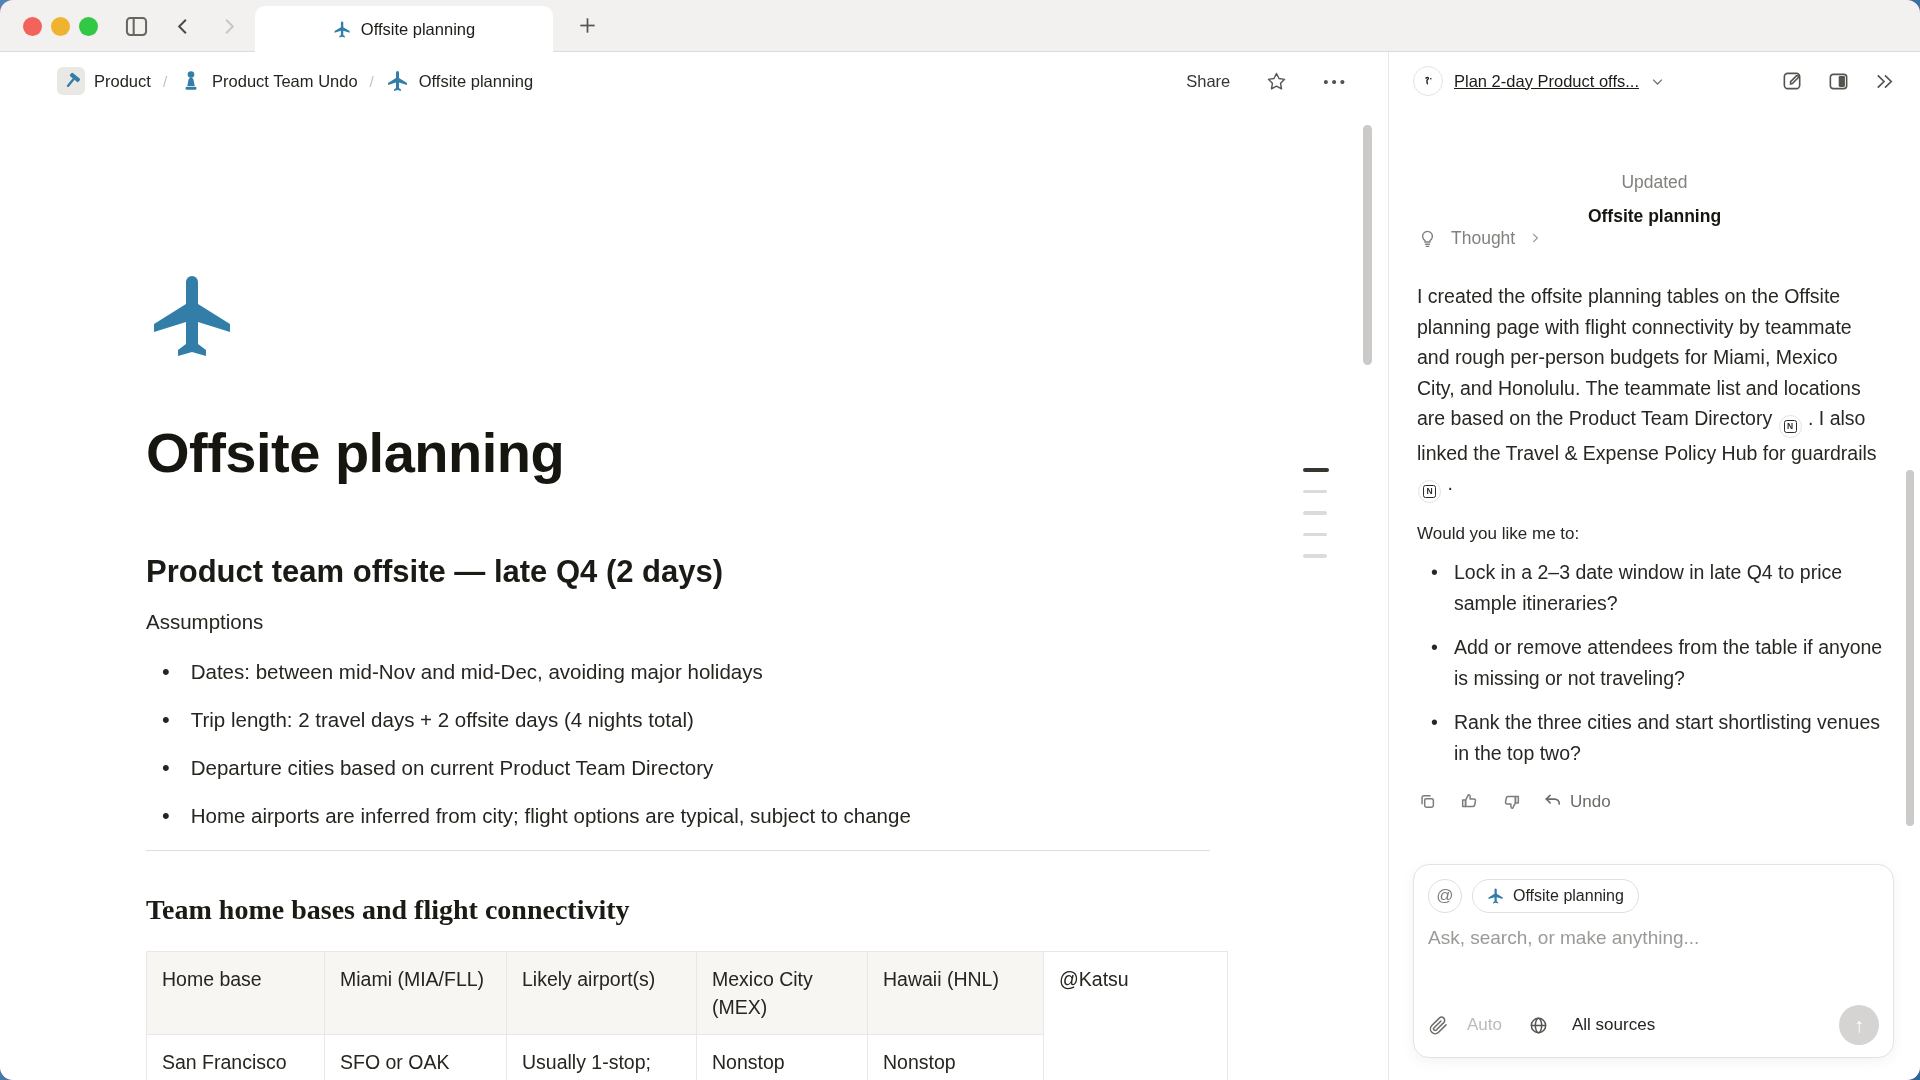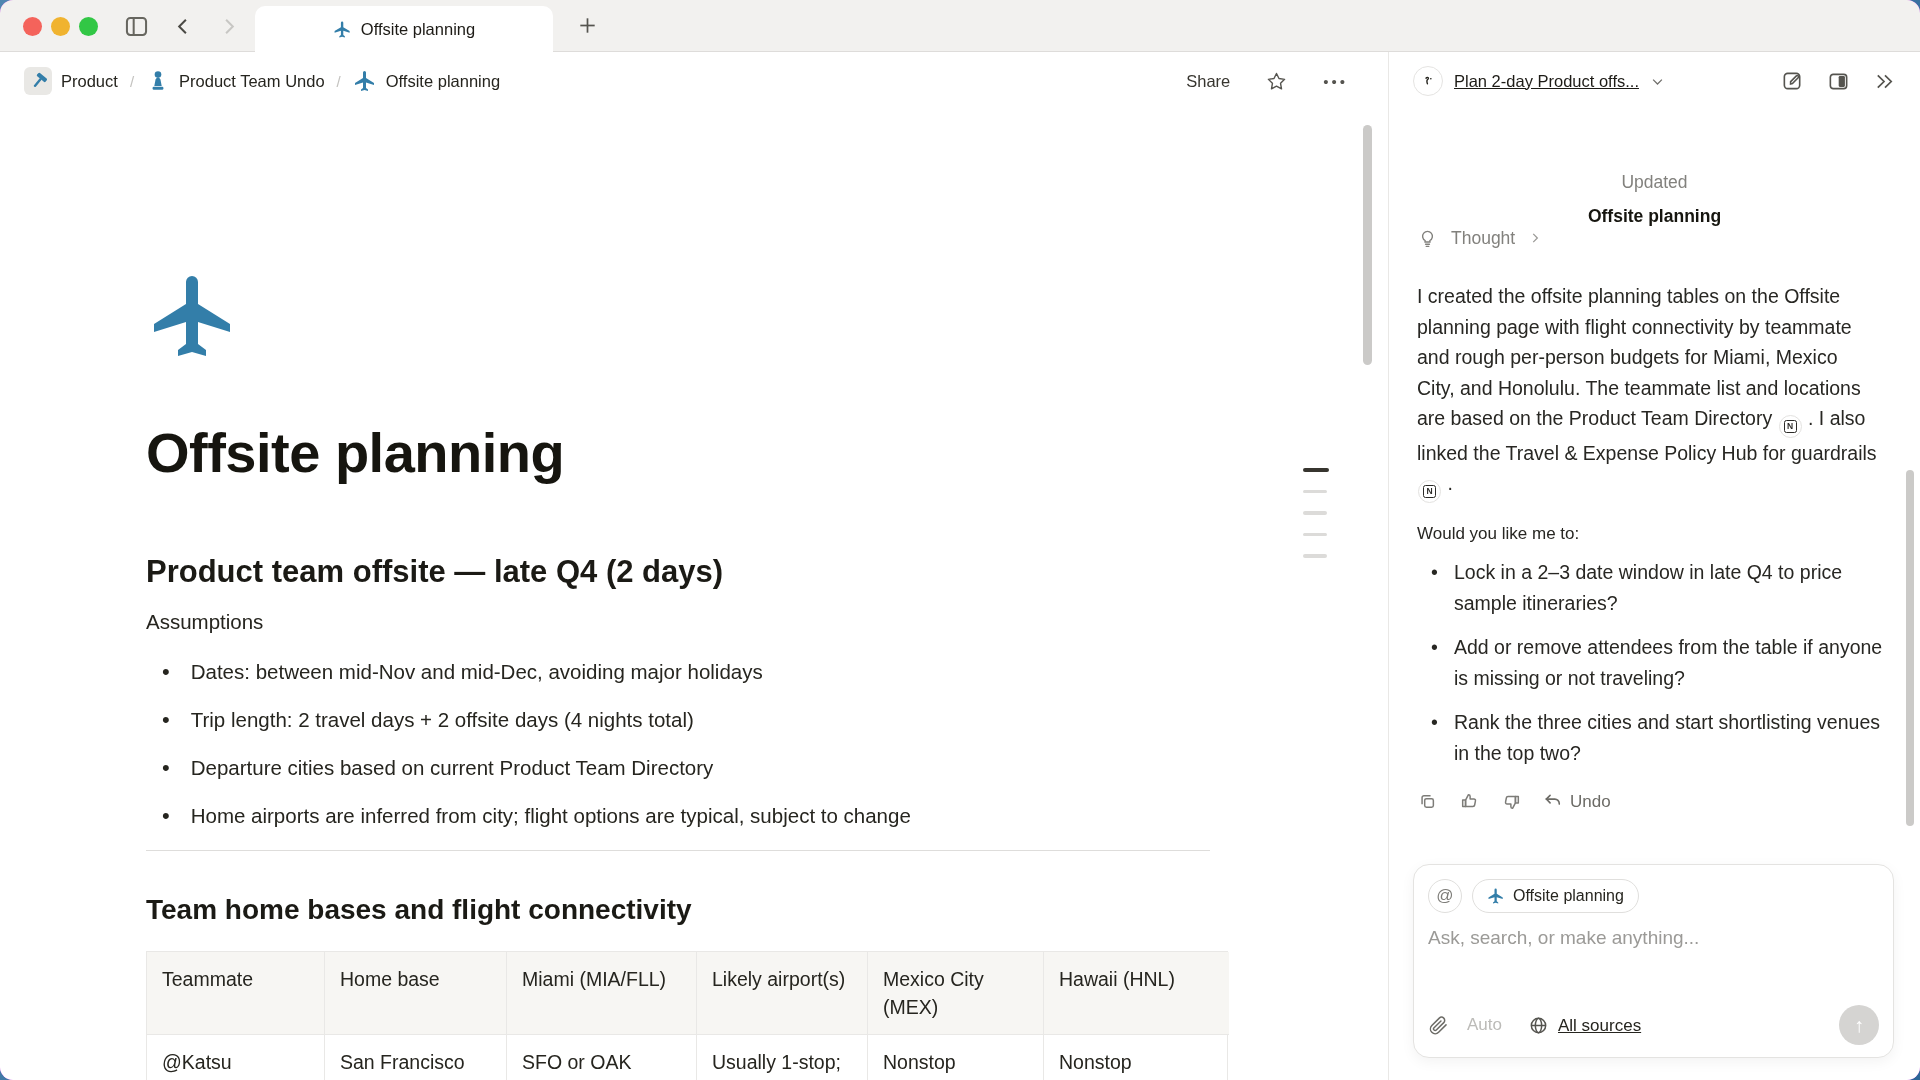--- a/index.html
+++ b/index.html
@@ -15,40 +15,40 @@
   .tabbar{ position:absolute; top:0; left:0; right:0; height:52px; background:#f2f1ef; border-bottom:1px solid #dedcda; }
   .traffic{ position:absolute; top:17px; left:23px; display:flex; gap:9px; }
   .light{ width:19px; height:19px; border-radius:50%; }
   .tb-icon{ position:absolute; color:#67665f; }
   .tab{ position:absolute; left:255px; top:6px; width:298px; height:47px; background:#fff;
         border-radius:10px 10px 0 0; display:flex; align-items:center; justify-content:center; gap:9px; z-index:2; }
   .tab-label{ font-size:16.5px; font-weight:500; color:#1d1b16; }
   .newtab{ position:absolute; left:576px; top:14px; color:#55544f; }
 
   
-  .main{ position:absolute; top:52px; left:0; width:1388px; bottom:0; background:#fff; }
+  .main{ position:absolute; top:52px; left:0; width:1388px; bottom:0; background:#fff;padding-left:33px; }
   .main-header{ height:58px; display:flex; align-items:center; padding:0 40px 0 24px; }
   .breadcrumb{ display:flex; align-items:center; gap:10px; font-size:16.5px; color:#26251f; }
   .crumb{ display:flex; align-items:center; gap:9px; cursor:default; }
   .crumb-iconbox{ width:28px; height:28px; border-radius:6px; background:#e9e8e5; display:flex; align-items:center; justify-content:center; }
   .crumb-sep{ color:#c3c2bf; font-size:15px; padding:0 2px; }
   .hdr-actions{ margin-left:auto; display:flex; align-items:center; gap:36px; color:#37352f; }
   .share{ font-size:16.5px; }
   .dots{ font-size:15px; letter-spacing:3px; color:#55544f; }
 
   .doc{ position:absolute; top:58px; bottom:0; left:0; right:0; overflow:hidden; padding-left:146px; }
   .doc-plane{ margin-top:158px; color:#337EA9; }
   .doc-title{ margin-top:56px; font-size:56px; line-height:66px; font-weight:700; letter-spacing:-.5px; color:#16150f; }
   .doc-h2{ margin-top:66px; font-size:31px; line-height:40px; font-weight:700; color:#1b1a15; }
   .doc-assumptions{ margin-top:18px; font-size:20.5px; color:#26251f; }
   .doc-ul{ margin-top:14px; list-style:none; }
   .doc-ul li{ height:48px; display:flex; align-items:center; font-size:20.5px; color:#26251f; }
   .doc-ul li::before{ content:"•"; font-size:22px; margin:0 21px 0 16px; }
   .doc-hr{ margin-top:10px; width:1064px; border:none; border-top:1px solid #dedddb; }
-  .doc-h3{ margin-top:40px; font-size:28px; line-height:38px; font-weight:700; color:#1b1a15; }
+  .doc-h3{ margin-top:40px; font-size:28px; line-height:38px; font-weight:700; color:#1b1a15;font-family:Liberation Serif, serif; }
   .tbl{ margin-top:22px; display:grid; grid-template-columns:178px 182px 190px 171px 176px 185px; border:1px solid #e9e8e6; border-bottom:none; width:1082px; }
   .tbl .cell{ padding:13px 15px; font-size:19.5px; line-height:28px; border-right:1px solid #e9e8e6; color:#26251f; }
   .tbl .cell:nth-child(6n){ border-right:none; }
   .tbl .th{ background:#f7f6f3; border-bottom:1px solid #e9e8e6; min-height:83px; }
   .toc{ position:absolute; left:1303px; top:416px; display:flex; flex-direction:column; gap:18px; }
   .toc span{ height:3.5px; border-radius:2px; background:#dcdbd9; width:24px; }
   .toc span:first-child{ background:#37352f; width:26px; }
   .scrollbar{ position:absolute; background:#cbcac8; border-radius:5px; }
   .main-sb{ right:16px; top:73px; width:9px; height:240px; }
 
@@ -77,21 +77,21 @@
 
   .composer{ position:absolute; left:24px; right:26px; bottom:22px; height:194px; border:1px solid #e4e3e1; border-radius:16px; background:#fff; box-shadow:0 4px 14px rgba(0,0,0,.05); padding:14px; }
   .comp-row1{ display:flex; align-items:center; gap:10px; }
   .at-btn{ width:34px; height:34px; border-radius:50%; border:1px solid #e0dfdd; background:#fff; color:#7d7c78; font-size:17px; display:flex; align-items:center; justify-content:center; }
   .chip{ height:34px; border:1px solid #e0dfdd; border-radius:17px; display:flex; align-items:center; gap:8px; padding:0 14px; background:#fff; }
   .chip span{ font-size:16px; color:#26251f; }
   .comp-input{ margin-top:14px; width:100%; border:none; outline:none; font-size:19px; font-family:inherit; color:#282723; }
   .comp-input::placeholder{ color:#9b9a97; }
   .comp-row2{ position:absolute; left:14px; right:14px; bottom:12px; display:flex; align-items:center; gap:18px; }
   .auto-label{ font-size:17px; color:#bcbbb8; margin-right:8px; }
-  .sources{ display:flex; align-items:flex-end; gap:9px; color:#26251f;text-decoration:underline; }
+  .sources{ display:flex; align-items:flex-start; gap:23px; color:#26251f; }
   .sources .lbl{ font-size:17px; font-weight:500; }
   .sources svg{ color:#55544f; }
   .send-btn{ margin-left:auto; width:40px; height:40px; border-radius:50%; background:#d5d4d2; border:none; color:#fff; font-size:20px; font-weight:700; display:flex; align-items:center; justify-content:center; }
   .side-sb{ right:6px; top:418px; width:8px; height:356px; }
 
   svg{ display:block; }
 </style>
 </head>
 <body>
 
@@ -182,21 +182,20 @@
         <li>
             <span>Departure cities based on current Product Team Directory</span>
           </li>
         <li>
             <span>Home airports are inferred from city; flight options are typical, subject to change</span>
           </li>
       </ul>
       <hr class="doc-hr">
       <h3 class="doc-h3">Team home bases and flight connectivity</h3>
       <div class="tbl">
-        <div class="cell th">Teammate</div>
         <div class="cell th">Home base</div>
         <div class="cell th">Miami (MIA/FLL)</div>
         <div class="cell th">Likely airport(s)</div>
         <div class="cell th">Mexico City (MEX)</div>
         <div class="cell th">Hawaii (HNL)</div>
         <div class="cell">@Katsu</div>
         <div class="cell">San Francisco</div>
         <div class="cell">SFO or OAK</div>
         <div class="cell">Usually 1-stop;</div>
         <div class="cell">Nonstop</div>

